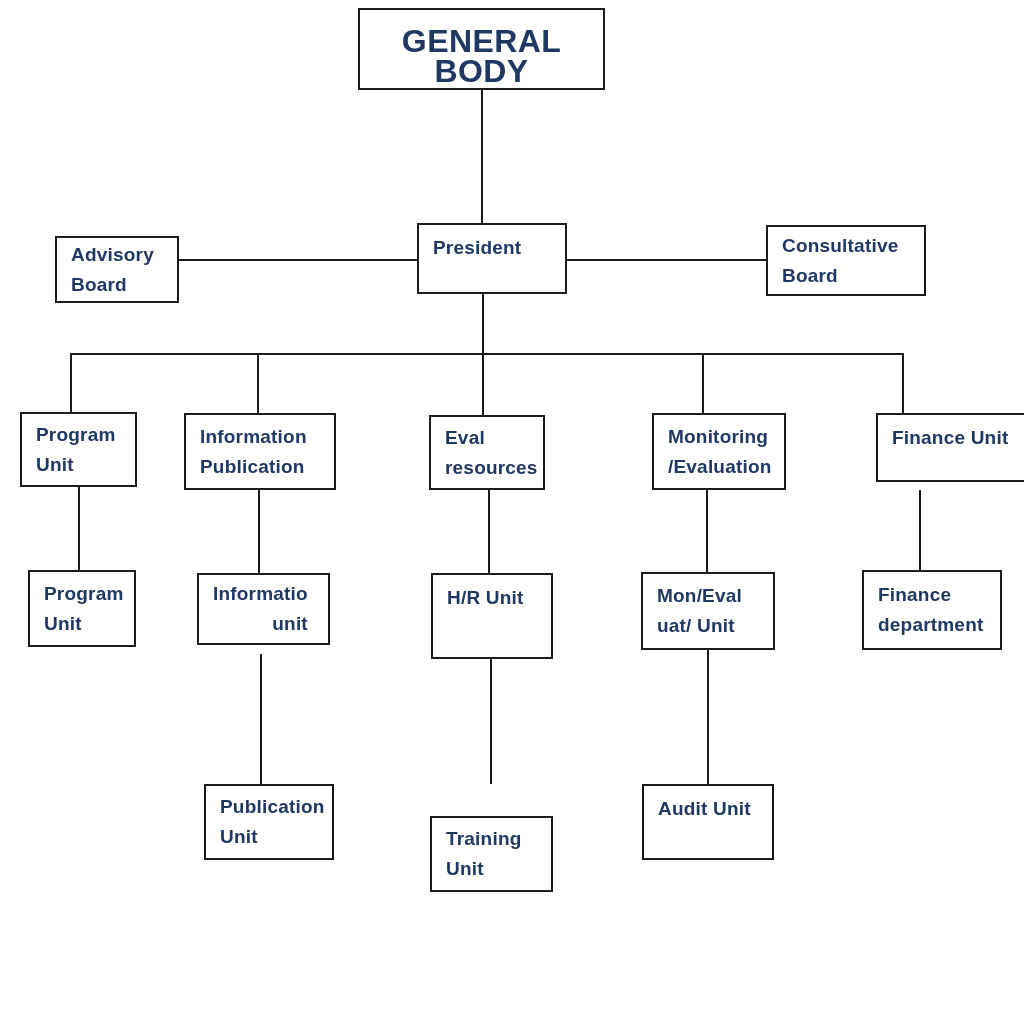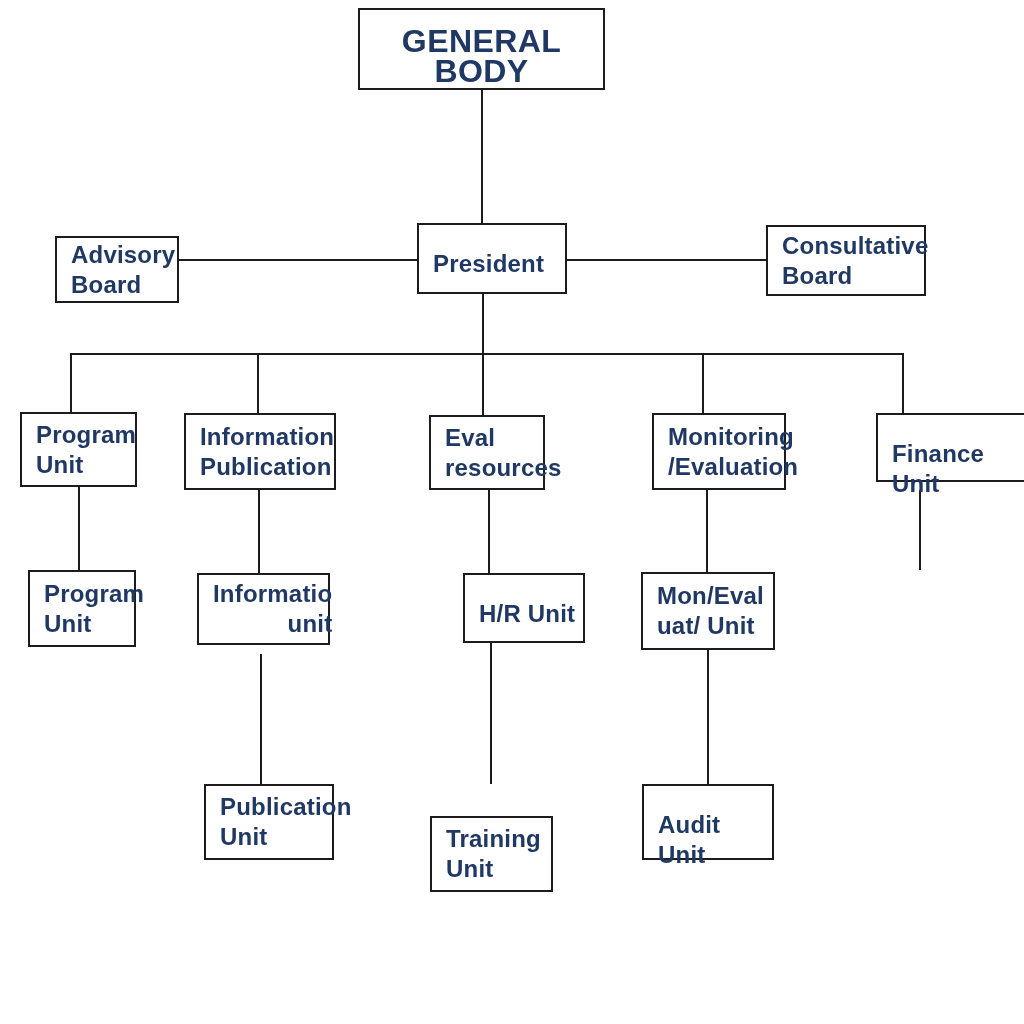--- a/index.html
+++ b/index.html
@@ -14,31 +14,31 @@
     position: relative;
     width: 1024px; height: 1024px;
     background: #ffffff;
   }
   .node {
     position: absolute;
     border: 2px solid #1c1c1c;
     background: #ffffff;
     color: #1f3864;
     font-weight: bold;
-    font-size: 24px;
+    font-size: 19px;
     line-height: 30px;
     white-space: pre-line;
     display: flex;
     align-items: center;
     padding-left: 14px;
     letter-spacing: 0.2px;
   }
   .node.vtop {
     align-items: flex-start;
-    padding-top: 24px;
+    padding-top: 8px;
   }
   .node.hcenter {
     justify-content: center;
     padding-left: 0;
     text-align: center;
   }
   .node.title {
     font-size: 32px;
     padding-top: 16px;
     letter-spacing: 0.4px;
@@ -95,25 +95,27 @@
 /Evaluation</div>
 
   <div class="node vtop" style="left:876px;top:413px;width:163px;height:69px;">Finance Unit</div>
 
   <div class="node" style="left:28px;top:570px;width:108px;height:77px;">Program
 Unit</div>
 
   <div class="node" style="left:197px;top:573px;width:133px;height:72px;text-align:right;">Informatio
 unit</div>
 
-  <div class="node vtop" style="left:431px;top:573px;width:122px;height:70px;margin-left:32px;">H/R Unit</div>
+  <div class="node vtop" style="left:431px;top:573px;width:122px;height:86px;">H/R Unit</div>
 
   <div class="node" style="left:641px;top:572px;width:134px;height:78px;">Mon/Eval
 uat/ Unit</div>
 
+  <div class="node" style="left:862px;top:570px;width:140px;height:80px;">Finance
+department</div>
 
   <div class="node" style="left:204px;top:784px;width:130px;height:76px;">Publication
 Unit</div>
 
   <div class="node" style="left:430px;top:784px;width:123px;height:76px;margin-top:32px;">Training
 Unit</div>
 
   <div class="node vtop" style="left:642px;top:784px;width:132px;height:76px;">Audit Unit</div>
 
 </div>

